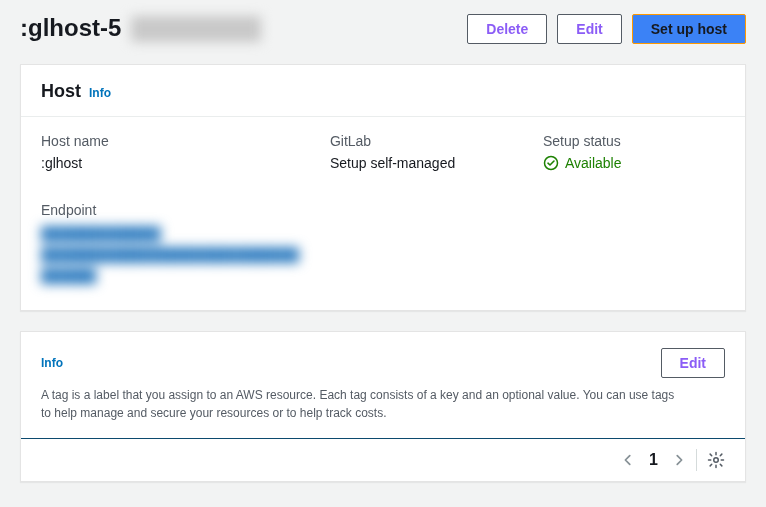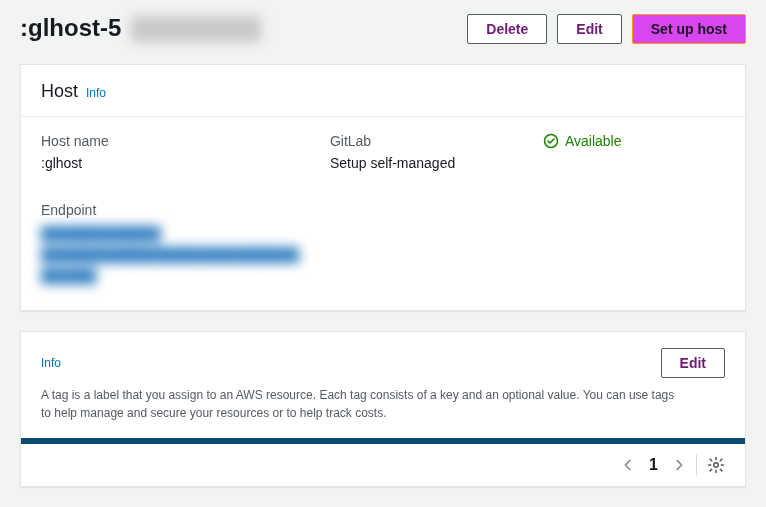--- a/index.html
+++ b/index.html
@@ -3,45 +3,45 @@
   <meta charset="utf-8">
   <style>
     * { margin: 0; padding: 0; box-sizing: border-box; font-family: "Amazon Ember", "Helvetica Neue", Arial, sans-serif; }
     body { background: #f2f3f3; width: 766px; height: 507px; overflow: hidden; color: #16191f; }
     .page { padding: 0 20px; }
     .header { display: flex; align-items: flex-start; justify-content: space-between; padding: 14px 0 20px 0; }
     .title-wrap { display: flex; align-items: flex-end; gap: 6px; }
     .title { font-size: 24px; font-weight: 700; color: #16191f; }
     .blur-pill { display: inline-block; width: 130px; height: 26px; background: #c8c8c8; border-radius: 2px; filter: blur(6px); margin-left: 4px; vertical-align: middle; }
     .btn-row { display: flex; gap: 10px; }
-    .btn { font-size: 14px; font-weight: 700; padding: 6px 18px; border: 1px solid #545b64; background: #fff; color: #701a75; cursor: pointer; border-radius: 2px; }
-    .btn.primary { background: #d946ef; border-color: #ff9900; color: #16191f; }
+    .btn { font-size: 14px; font-weight: 700; padding: 6px 18px; border: 1px solid #545b64; background: #fff; color: #8b5cf6; cursor: pointer; border-radius: 2px; }
+    .btn.primary { background: #3b82f6; border-color: #ff9900; color: #16191f; }
     .panel { background: #fff; border: 1px solid #e4e4e4; margin-bottom: 20px; box-shadow: 0 1px 1px rgba(0,0,0,0.05); }
     .panel-header { padding: 16px 20px 14px 20px; border-bottom: 1px solid #eaeded; display: flex; align-items: center; justify-content: space-between; }
     .panel-title-line { display: flex; align-items: baseline; gap: 8px; }
-    .panel-title { font-size: 18px; font-weight: 400; }
-    .info-link { font-size: 12px; font-weight: 400; color: #0073bb; cursor: pointer; }
+    .panel-title { font-size: 18px; font-weight: 700; }
+    .info-link { font-size: 12px; font-weight: 700; color: #0073bb; cursor: pointer; }
     .panel-desc { font-size: 12px; color: #545b64; line-height: 1.5; max-width: 640px; }
     .panel-body { padding: 16px 20px 24px 20px; }
     .grid3 { display: grid; grid-template-columns: 1fr 1fr 1fr; column-gap: 20px; row-gap: 22px; gap: 31px; }
     .field-label { font-size: 14px; color: #545b64; margin-bottom: 6px; }
     .field-value { font-size: 14px; color: #16191f; }
     .field { display: flex; flex-direction: column; }
     .status { display: flex; align-items: center; gap: 6px; color: #1d8102; font-size: 14px; }
     .check-icon { width: 16px; height: 16px; }
     .blur-block { filter: blur(6px); color: #b8b8b8; font-size: 13px; line-height: 1.6; }
     .blur-block.link { color: #2e7cc0; }
     .tags-footer { display: flex; align-items: center; justify-content: flex-end; gap: 10px; padding: 10px 20px 10px 20px; }
     .pager { display: flex; align-items: center; gap: 14px; color: #545b64; }
     .pager .num { font-weight: 700; color: #16191f; }
     .chev { width: 14px; height: 14px; cursor: pointer; }
     .divider-v { width: 1px; height: 22px; background: #d5dbdb; }
     .gear { width: 18px; height: 18px; cursor: pointer; }
     .no-pad-top .panel-header { border-bottom: none; padding-bottom: 8px; }
-    .desc-under { padding: 0 20px 16px 20px; border-bottom: 6px solid #0c4a6e; }
+    .desc-under { padding: 0 20px 16px 20px; border-bottom: 1px solid #0c4a6e; }
   </style>
 </head>
 <body>
 
 <div class="page">
 
   <div class="header">
     <div class="title-wrap">
       <span class="title">:glhost-5</span>
       <span class="blur-pill"></span>
@@ -64,20 +64,21 @@
       <div class="grid3">
         <div class="field">
           <div class="field-label">Host name</div>
           <div class="field-value">:glhost</div>
         </div>
         <div class="field">
           <div class="field-label">GitLab</div>
           <div class="field-value">Setup self-managed</div>
         </div>
         <div class="field">
+          <div class="field-label">Setup status</div>
           <div class="status">
             <svg class="check-icon" viewBox="0 0 16 16" fill="none">
               <circle cx="8" cy="8" r="6.5" stroke="#1d8102" stroke-width="1.5"></circle>
               <path d="M5 8.2 L7 10 L11 6" stroke="#1d8102" stroke-width="1.6" fill="none" stroke-linecap="round" stroke-linejoin="round"></path>
             </svg>
             <span>Available</span>
           </div>
         </div>
         <div class="field">
           <div class="field-label">Endpoint</div>

